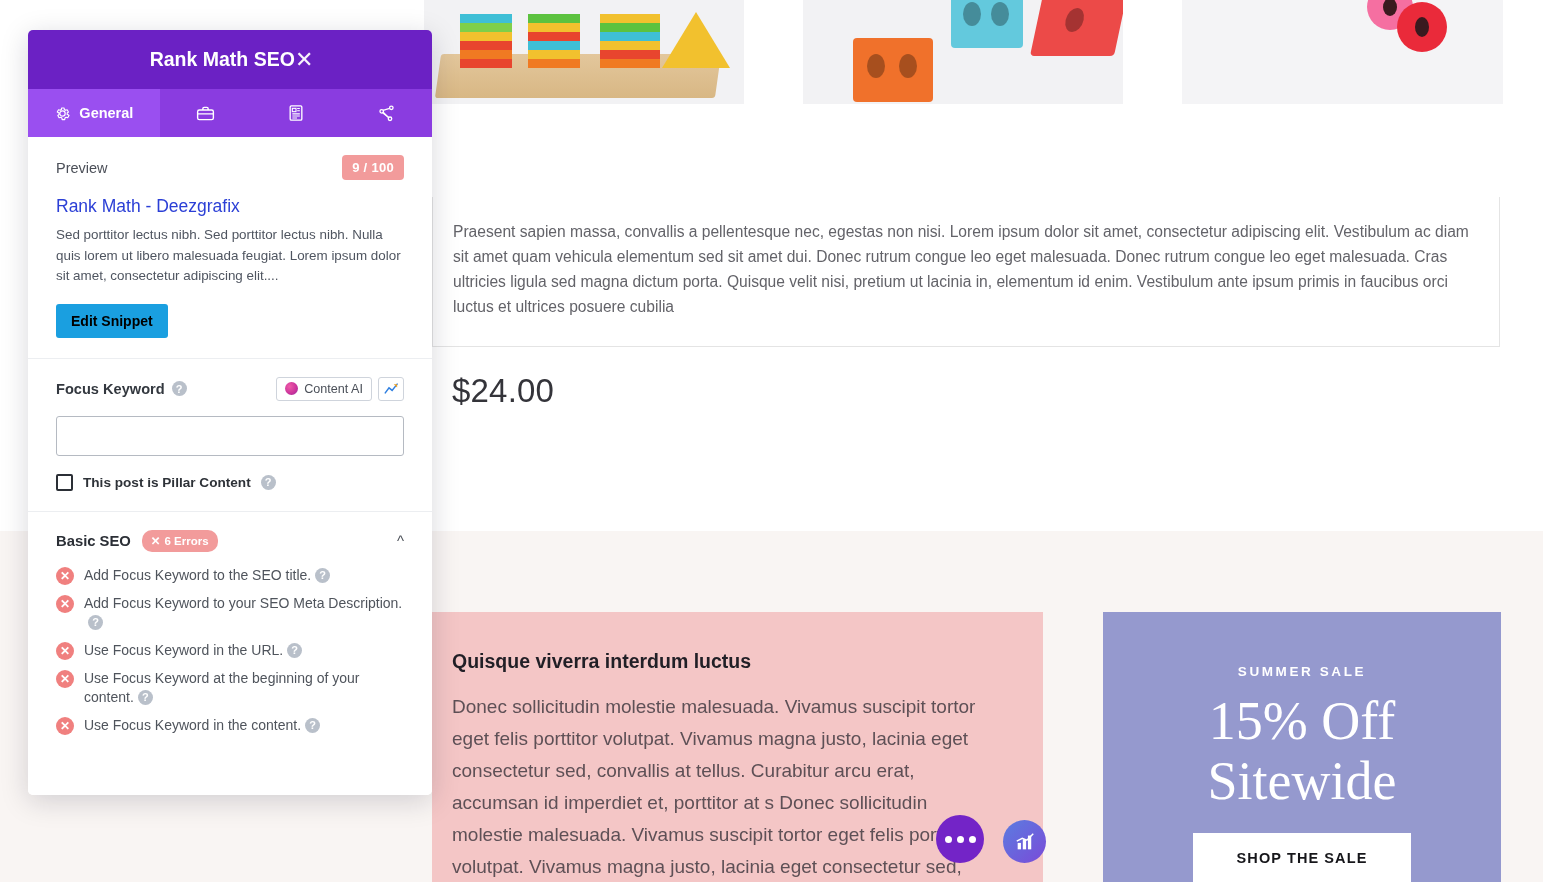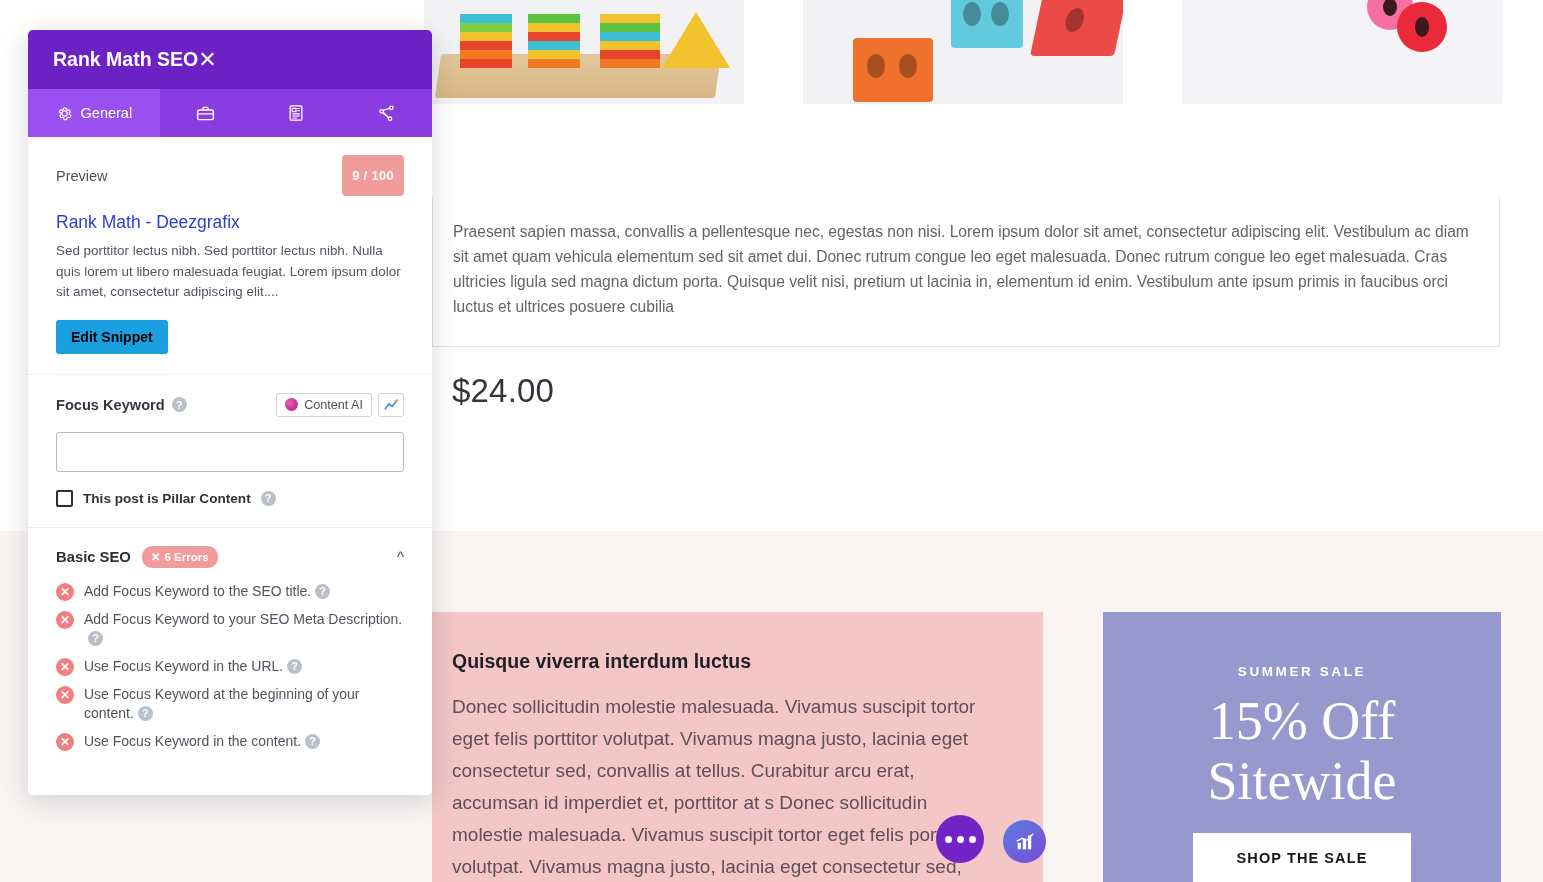--- a/index.html
+++ b/index.html
@@ -93,40 +93,40 @@
   .fab-chart { left: 1003px; top: 820px; width: 43px; height: 43px; background: linear-gradient(135deg,#5b7de0,#7a4ad8); }
 
   
   .panel {
     position: absolute; left: 28px; top: 30px; width: 404px; height: 765px;
     background: #fff; border-radius: 5px; overflow: hidden;
     box-shadow: 0 6px 28px rgba(20,20,40,.17);
   }
   .panel-head {
     height: 59px; background: #6b21c4; display: flex; align-items: center;
-    justify-content: flex-start; padding: 0 22px 0 25px;
+    justify-content: center; padding: 0 22px 0 25px;
   }
   .panel-title { color: #fff; font-size: 19.5px; font-weight: 700; }
   .panel-close { color: #fff; font-size: 22px; line-height: 1; cursor: pointer; opacity:.95; }
 
   .panel-tabs { height: 48px; background: #8a3ce0; display: flex; }
   .ptab {
     width: 93px; height: 48px; display: flex; align-items: center; justify-content: center;
     gap: 8px; cursor: pointer; color: #fff; font-size: 14.5px;
   }
-  .ptab.active { background: #9a4ff0; width: 135px; font-weight: 400; }
+  .ptab.active { background: #9a4ff0; width: 135px; font-weight: 700; }
 
   .panel-body { height: 658px; overflow: hidden; background: #fff; }
 
   .sec { padding: 18px 28px 20px 28px; border-bottom: 1px solid #eceef1; }
   .sec-row { display: flex; align-items: center; justify-content: space-between; }
   .sec-label { font-size: 14.5px; color: #4b4f58; }
   .score-badge {
     background: #f29b9b; color: #fff; font-size: 13px; font-weight: 700;
-    padding: 13px 10px; border-radius: 4px; letter-spacing: .3px;
+    padding: 5px 10px; border-radius: 4px; letter-spacing: .3px;
   }
   .snip-title { color: #2b3fd6; font-size: 17.5px; margin-top: 16px; }
   .snip-desc { color: #4f5560; font-size: 13.4px; line-height: 20.5px; margin-top: 8px; }
   .edit-snippet {
     display:inline-block; margin-top: 17px; background: #1a9fe0; color: #000000;
     font-size: 14px; font-weight: 700; padding: 9px 15px; border-radius: 3px; cursor: pointer;
   }
 
   .fk-row { display: flex; align-items: center; justify-content: space-between; }
   .fk-left { display:flex; align-items:center; gap:7px; font-size:14.6px; font-weight:700; color:#33383f; }

